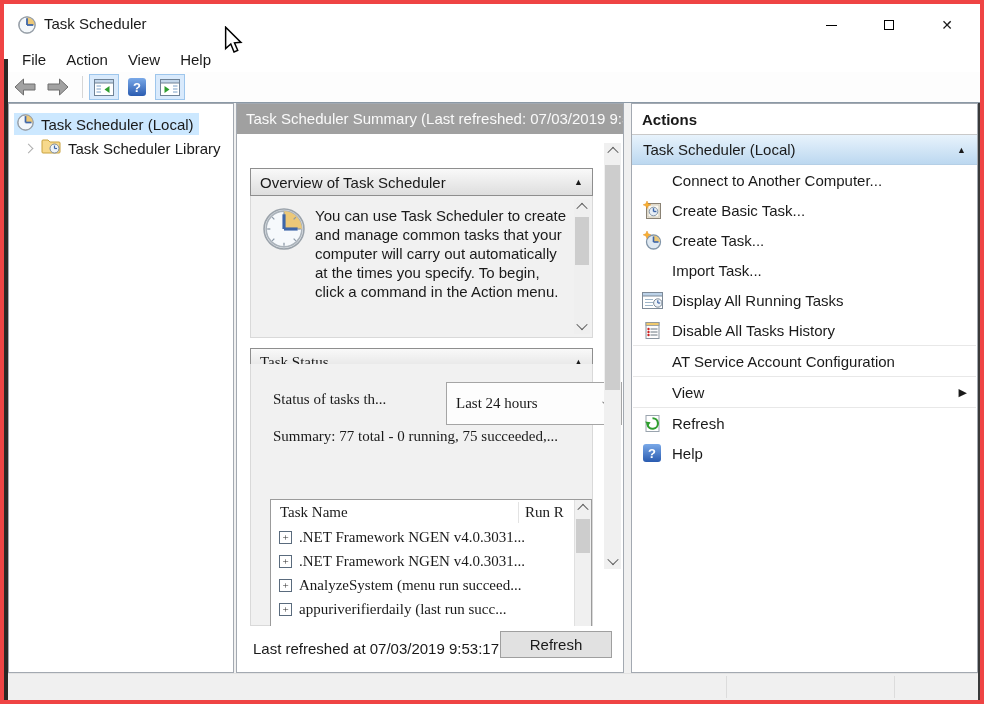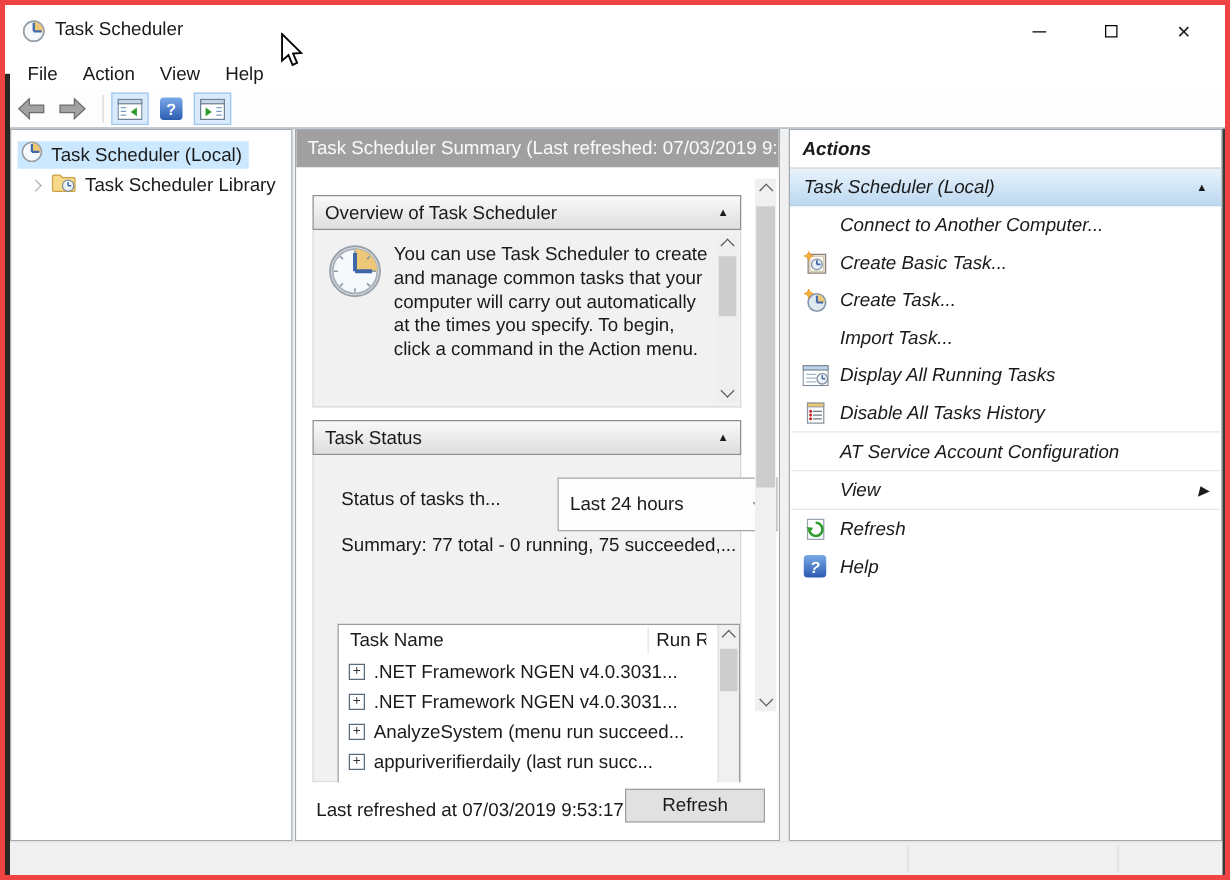--- a/index.html
+++ b/index.html
@@ -34,53 +34,53 @@
   
   .toolbar { position:absolute; top:68px; left:0; right:0; height:31px; background:#fdfdfd; border-bottom:1px solid #8b99a6; display:flex; align-items:center; padding-left:6px; }
   .tb-btn { width:30px; height:26px; display:flex; align-items:center; justify-content:center; margin-right:3px; border:1px solid transparent; }
   .tb-btn.selected { background:#d9eafc; border:1px solid #9ec6ec; }
   .tb-sep { width:1px; height:22px; background:#d6d6d6; margin:0 6px; }
 
   
   .panels { position:absolute; top:99px; left:0; right:0; bottom:27px; background:#f0f0f0; }
   .left-panel   { position:absolute; left:4px;  top:0; width:226px; bottom:0; background:#fff; border:1px solid #a3a9b1; }
   .center-panel { position:absolute; left:232px; top:0; width:388px; bottom:0; background:#fff; border:1px solid #a3a9b1; overflow:hidden; }
-  .actions-panel{ position:absolute; left:627px; top:0; right:2px;  bottom:0; background:#fff; border:1px solid #a3a9b1; overflow:hidden;font-style:italic; }
+  .actions-panel{ position:absolute; left:627px; top:0; right:2px;  bottom:0; background:#fff; border:1px solid #a3a9b1; overflow:hidden; }
 
   
   .tree-row1 { position:absolute; left:5px; top:9px; height:22px; display:flex; align-items:center; padding:0 5px 0 3px; }
   .tree-row1.selected { background:#cce8ff; }
   .tree-row1 .label { font-size:15px; margin-left:7px; }
   .tree-row2 { position:absolute; left:0; top:33px; height:22px; width:100%; display:flex; align-items:center; }
   .tree-row2 .label { font-size:15px; margin-left:7px; }
   .tree-chev { width:7px; height:7px; border-top:1.5px solid #aeaeae; border-right:1.5px solid #aeaeae; transform:rotate(45deg); margin:0 9px 0 16px; }
 
   
   .center-header { height:30px; background:#a0a0a0; color:#fafafa; font-size:15px; line-height:30px; padding-left:9px; white-space:nowrap; overflow:hidden; }
   .center-body { position:absolute; top:30px; left:0; right:0; bottom:46px; background:#fff; overflow:hidden; }
 
-  .section-header { height:28px; background:linear-gradient(#f9f9f9,#dedede); border:1px solid #8e8e8e; display:flex; align-items:center; padding:0 9px; font-size:15px; }
+  .section-header { height:28px; background:linear-gradient(#f9f9f9,#dedede); border:1px solid #8e8e8e; display:flex; align-items:center; padding:0 9px; font-size:15px;margin-top:12px; }
   .collapse-arrow { margin-left:auto; font-size:9px; color:#1a1a1a; }
 
   .ov-box { position:absolute; left:13px; top:22px; width:343px; }
   .ov-body { position:relative; height:142px; background:#f1f1f1; border:1px solid #d9d9d9; border-top:none; }
   .ov-clock { position:absolute; left:12px; top:12px; }
   .ov-text { position:absolute; left:64px; top:10px; width:252px; font-size:15px; line-height:19px; }
 
   .scrollbar { background:#efefef; }
   .chev { width:8px; height:8px; border-left:1.6px solid #5a5a5a; border-top:1.6px solid #5a5a5a; }
   .chev.up { transform:rotate(45deg) translate(1px,1px); }
   .chev.down { transform:rotate(225deg) translate(1px,1px); }
   .sb-arrow { height:16px; display:flex; align-items:center; justify-content:center; }
   .sb-thumb { position:absolute; left:1px; right:1px; background:#cdcdcd; }
 
   .ov-scroll { position:absolute; right:2px; top:3px; bottom:3px; width:16px; }
   .ov-scroll .sb-bottom { position:absolute; bottom:0; left:0; right:0; }
 
-  .ts-box { position:absolute; left:13px; top:202px; width:343px; bottom:0; }
+  .ts-box { position:absolute; left:13px; top:202px; width:343px; bottom:0;font-family:Liberation Serif, serif; }
   .ts-body { position:absolute; top:28px; left:0; right:0; bottom:0; background:#f1f1f1; border:1px solid #d9d9d9; border-top:none; }
   .ts-filter-label { position:absolute; left:22px; top:27px; font-size:15px; }
   .dropdown { position:absolute; left:159px; top:18px; width:176px; height:43px; background:#fdfdfd; border:1px solid #a5a5a5; font-size:15px; display:flex; align-items:center; padding:0 9px;margin-left:36px; }
   .dd-chev { margin-left:auto; width:7px; height:7px; border-left:1.4px solid #777; border-bottom:1.4px solid #777; transform:rotate(-45deg) translateY(-2px); }
   .ts-summary { position:absolute; left:22px; top:64px; font-size:15px; white-space:nowrap; }
 
   .task-table { position:absolute; left:19px; top:135px; width:322px; height:132px; background:#fff; border:1px solid #9b9b9b; overflow:hidden; }
   .tt-header { height:25px; position:relative; font-size:15px; }
   .tt-col1 { position:absolute; left:9px; top:4px; }
   .tt-col2 { position:absolute; left:254px; top:4px; width:40px; overflow:hidden; white-space:nowrap; }

